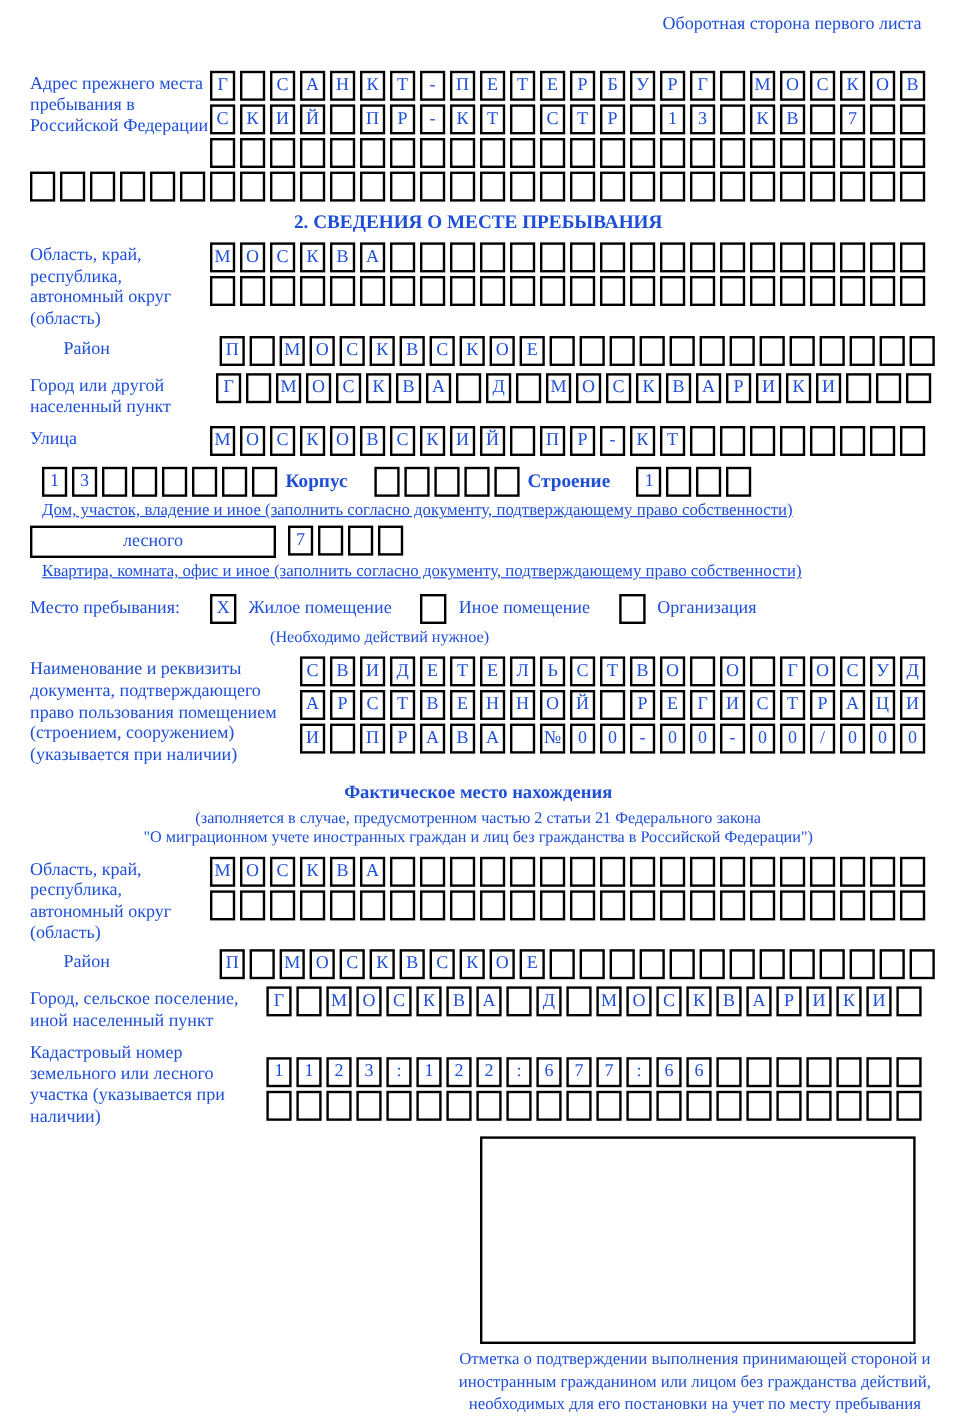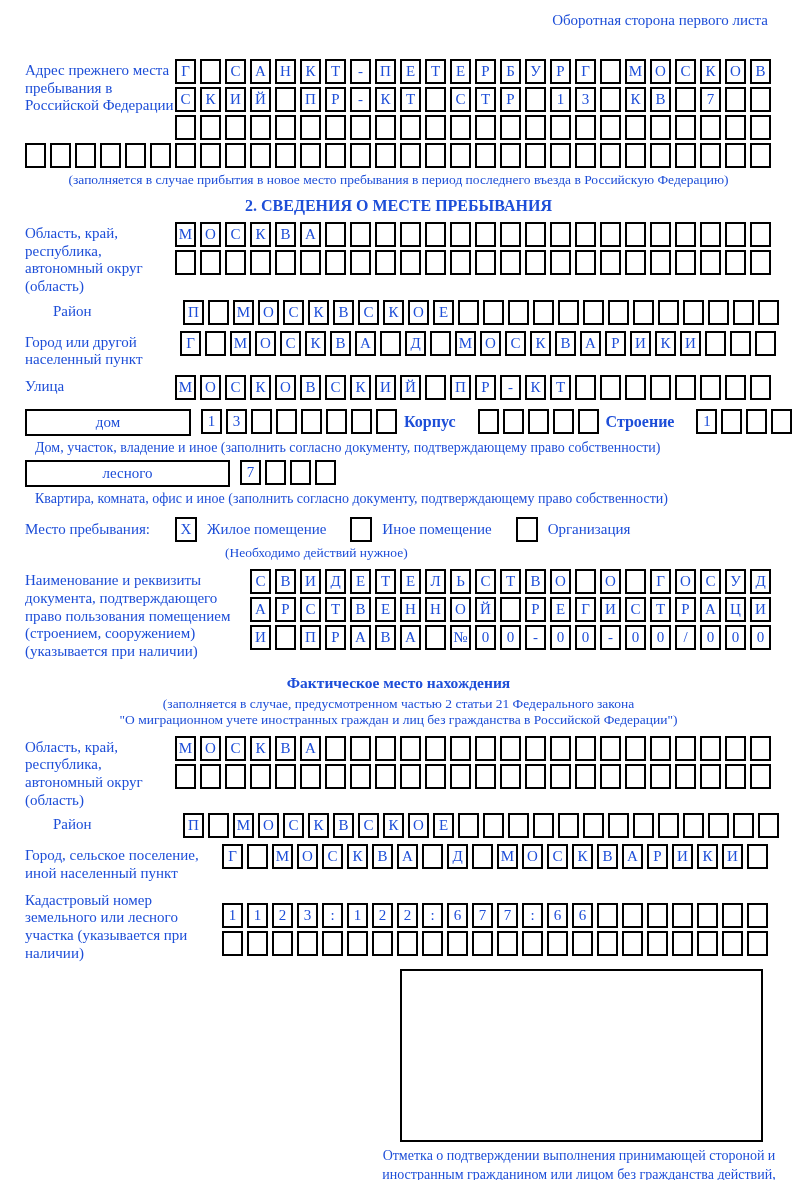--- a/index.html
+++ b/index.html
@@ -20,21 +20,21 @@
     display:flex;align-items:center;justify-content:center;
     font-size:15px;line-height:1;flex-shrink:0;
   }
   .note{font-size:13.5px;}
   .center{text-align:center;}
   .sect-title{text-align:center;font-weight:bold;font-size:16px;margin:9px 0 7px;}
   .fact-title{text-align:center;font-weight:bold;font-size:15.5px;margin-top:13px;}
   .box{box-sizing:border-box;border:2px solid #000;height:27px;display:flex;align-items:center;justify-content:center;font-size:15px;flex-shrink:0;}
   .houserow{display:flex;align-items:flex-start;margin-top:9px;}
   .inline-label{font-size:16px;padding:4px 22px 0 7px;white-space:nowrap;font-weight:bold;}
-  .caption{font-size:14px;margin:4px 0 0 10px;}
+  .caption{font-size:14px;margin:4px 0 0 10px;text-decoration:underline;}
   .stayrow{display:flex;align-items:center;margin-top:10px;}
   .staylabel{font-size:15px;width:150px;flex-shrink:0;}
   .cb{width:22px;height:25px;box-sizing:border-box;border:2px solid #000;display:flex;align-items:center;justify-content:center;font-size:15px;margin-right:10px;flex-shrink:0;}
   .opt{font-size:15px;margin-right:24px;}
   .staynote{font-size:13.5px;margin:3px 0 0 200px;}
   .pt14{padding-top:14px;}
   .mt3{margin-top:3px;}.mt4{margin-top:4px;}.mt6{margin-top:6px;}.mt8{margin-top:8px;}.mt26{margin-top:30px;}
   .stampbox{margin-left:375px;width:363px;height:173px;box-sizing:border-box;border:2px solid #000;margin-top:7px;}
   .stampcap{margin-left:352px;width:404px;text-align:center;font-size:14px;line-height:1.32;margin-top:5px;}
 </style>
@@ -153,21 +153,20 @@
       <div class="cell"></div>
       <div class="cell"></div>
       <div class="cell"></div>
       <div class="cell"></div>
       <div class="cell"></div>
       <div class="cell"></div>
       <div class="cell"></div>
       <div class="cell"></div>
       <div class="cell"></div>
     </div>
-  <div class="note center mt4">(заполняется в случае прибытия в новое место пребывания в период последнего въезда в Российскую Федерацию)</div>
 
   <div class="sect-title">2. СВЕДЕНИЯ О МЕСТЕ ПРЕБЫВАНИЯ</div>
 
   <div class="field">
     <div class="flabel w150">Область, край, республика, автономный округ (область)</div>
     <div class="cellcol">
       <div class="cells">
           <div class="cell">М</div>
           <div class="cell">О</div>
           <div class="cell">С</div>
@@ -306,21 +305,20 @@
         <div class="cell"></div>
         <div class="cell"></div>
         <div class="cell"></div>
         <div class="cell"></div>
         <div class="cell"></div>
         <div class="cell"></div>
       </div>
   </div>
 
   <div class="houserow">
-    <div class="box" style="width:166px;">дом</div>
     <div class="cells" style="margin-left:10px;">
         <div class="cell">1</div>
         <div class="cell">3</div>
         <div class="cell"></div>
         <div class="cell"></div>
         <div class="cell"></div>
         <div class="cell"></div>
         <div class="cell"></div>
         <div class="cell"></div>
       </div>

